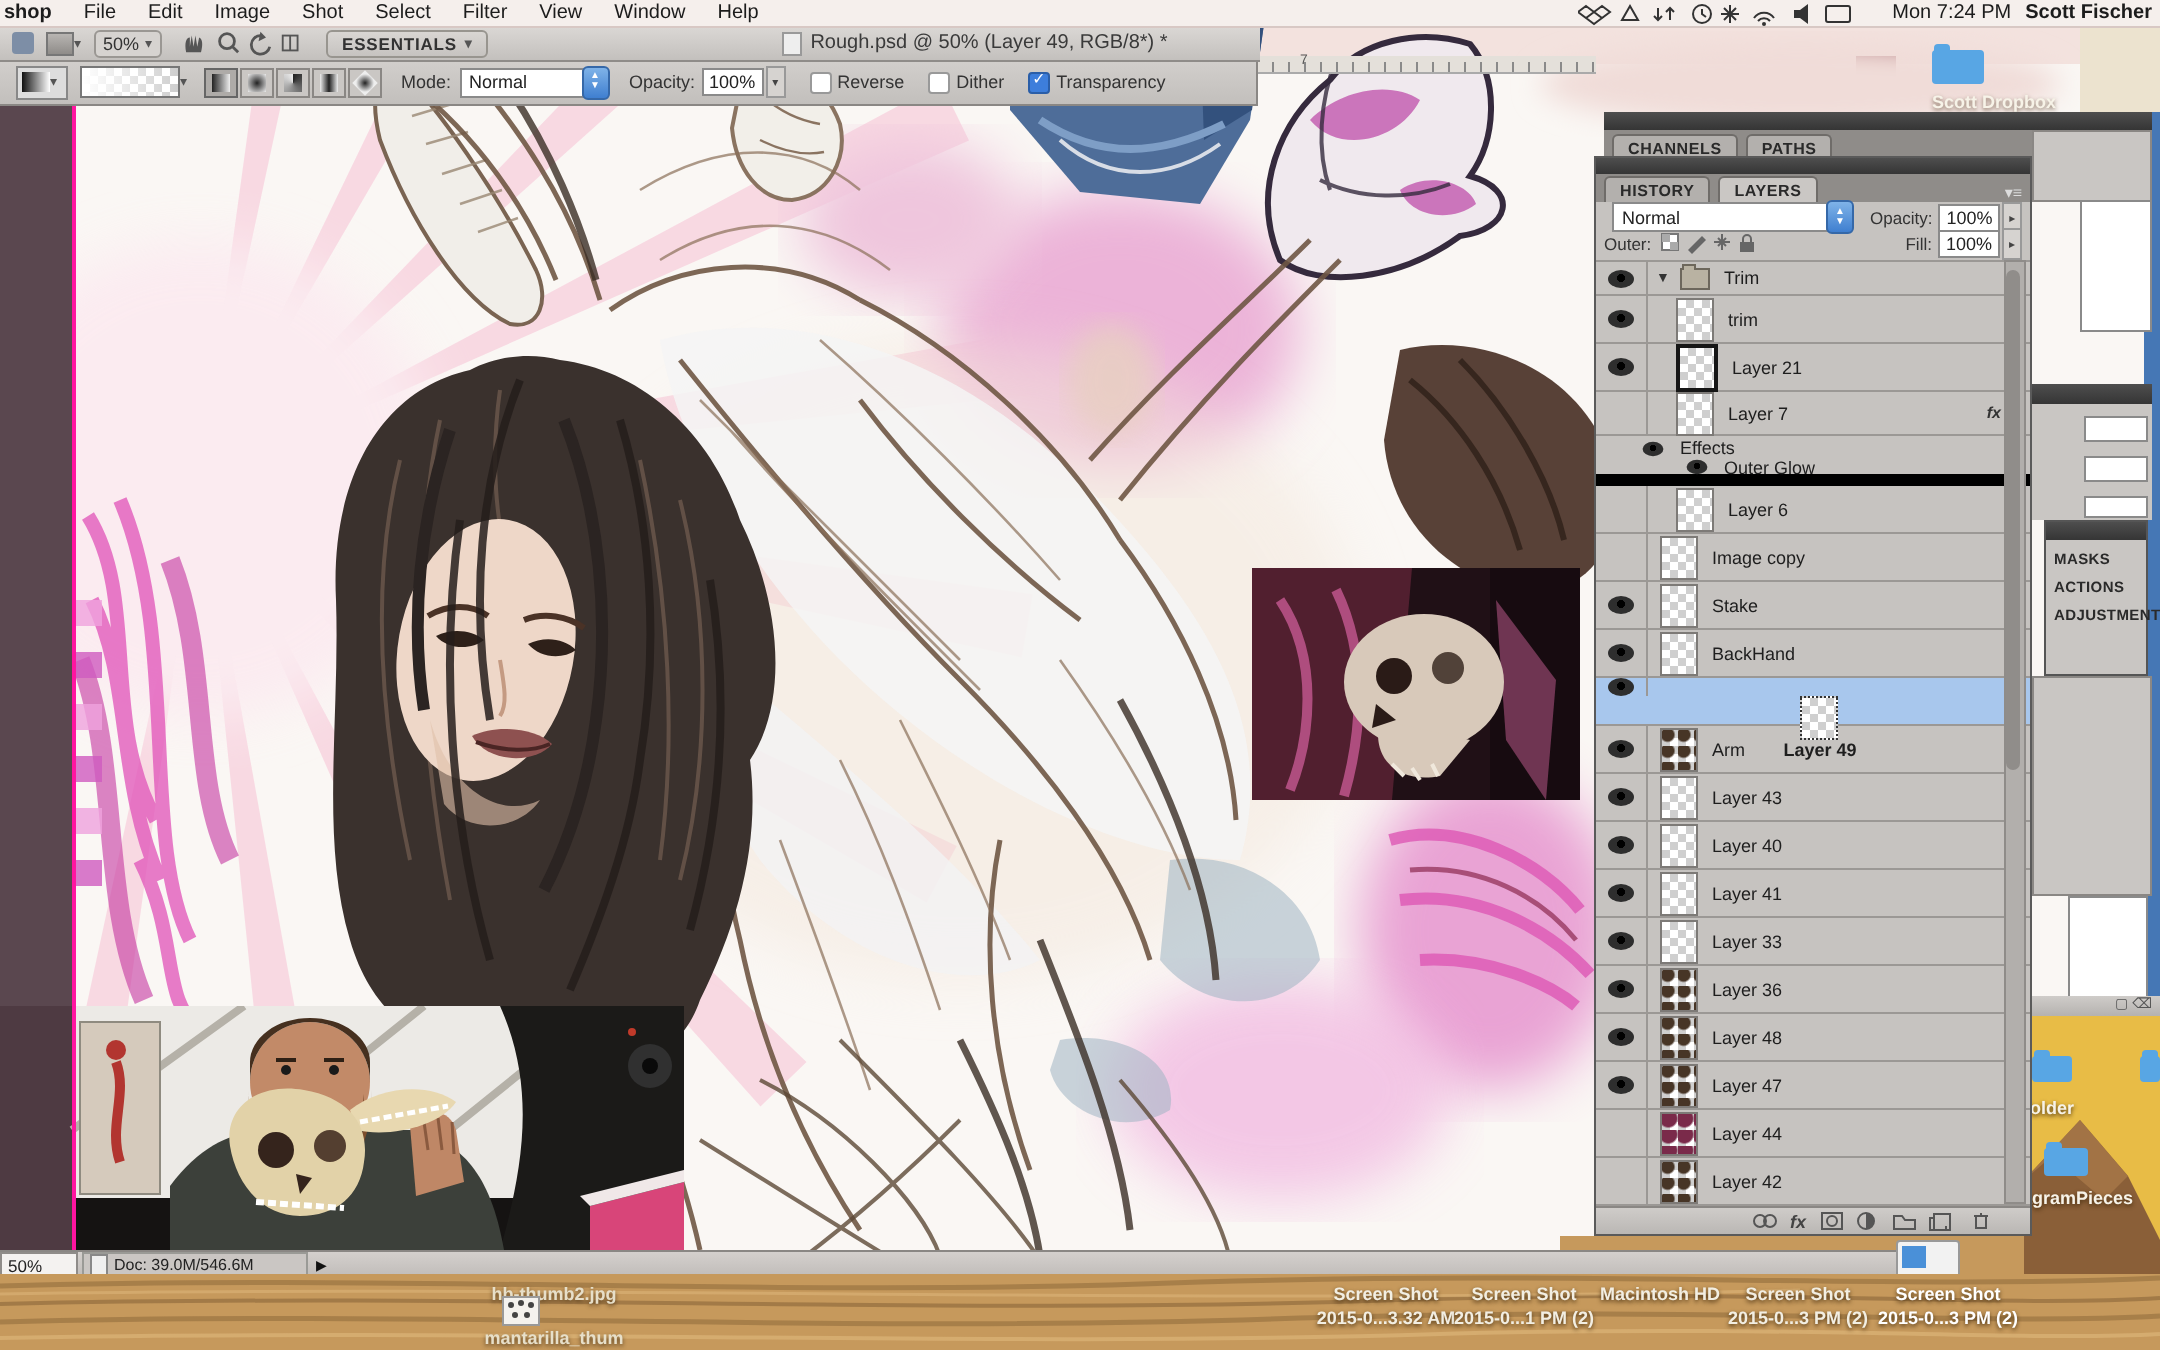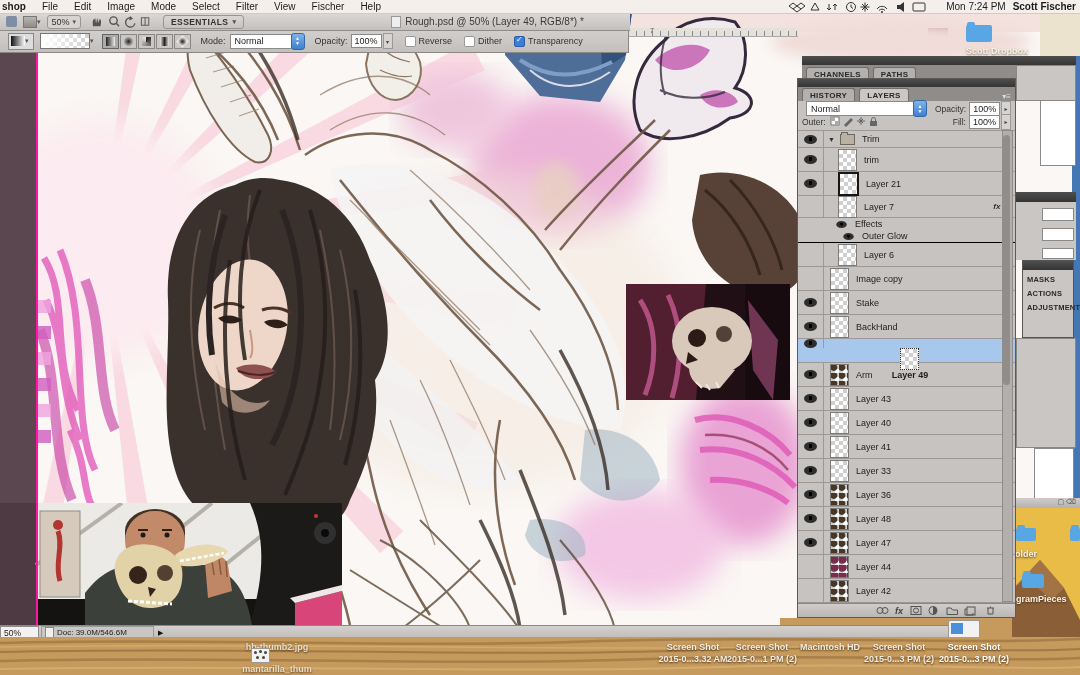--- a/index.html
+++ b/index.html
@@ -401,25 +401,25 @@
   <div class="abs" id="titlezone">
     <span class="docicon"></span>
     <span class="t">Rough.psd @ 50% (Layer 49, RGB/8*) *</span>
   </div>
 
   <div class="abs" id="menubar">
     <span class="mi appfrag">shop</span>
     <span class="mi">File</span>
     <span class="mi">Edit</span>
     <span class="mi">Image</span>
-    <span class="mi">Mode</span>
+    <span class="mi">Shot</span>
     <span class="mi">Select</span>
     <span class="mi">Filter</span>
     <span class="mi">View</span>
-    <span class="mi">Fischer</span>
+    <span class="mi">Window</span>
     <span class="mi">Help</span>
     <span class="spacer"></span>
     <span class="right">
       <svg width="150" height="12" viewBox="0 0 150 12">
         <path d="M4,2 l4,3 -4,3 -4,-3 Z M8,5 l4,-3 4,3 -4,3 Z M4,8 l4,3 4,-3" fill="none" stroke="#333" stroke-width="1"></path>
         <path d="M22,9 l4,-7 4,7 Z" fill="none" stroke="#333"></path>
         <path d="M40,3 v6 M38,7 l2,2 2,-2 M46,9 V3 M44,5 l2,-2 2,2" stroke="#333" fill="none"></path>
         <circle cx="62" cy="6" r="4.5" fill="none" stroke="#333"></circle>
         <path d="M62,3.5 V6 l2,1.5" stroke="#333" fill="none"></path>
         <path d="M76,1.5 v9 M71.5,6 h9 M73,3 l6,6 M79,3 l-6,6" stroke="#333" stroke-width="1"></path>
@@ -534,25 +534,25 @@
       </div>
       <div class="lrow" style="height:22px">
         <span class="eyecell"></span>
         <span class="thumb ind"></span>
         <span class="lname">Layer 7</span>
         <span class="fxwrap">
             <span class="fxtxt">fx</span>
             <span class="caret">▴</span>
           </span>
       </div>
-      <div class="lrow subrow" style="padding-left:37px">
+      <div class="lrow subrow" style="padding-left:22px">
         <i class="eye"></i>
         <span class="lname">Effects</span>
       </div>
-      <div class="lrow subrow" style="height:13px;padding-left:44px;border-bottom:1px solid #000000">
+      <div class="lrow subrow" style="height:13px;padding-left:44px;border-bottom:6px solid #000000">
         <i class="eye"></i>
         <span class="lname">Outer Glow</span>
       </div>
       <div class="lrow">
         <span class="eyecell"></span>
         <span class="thumb ind"></span>
         <span class="lname">Layer 6</span>
       </div>
       <div class="lrow">
         <span class="eyecell"></span>

